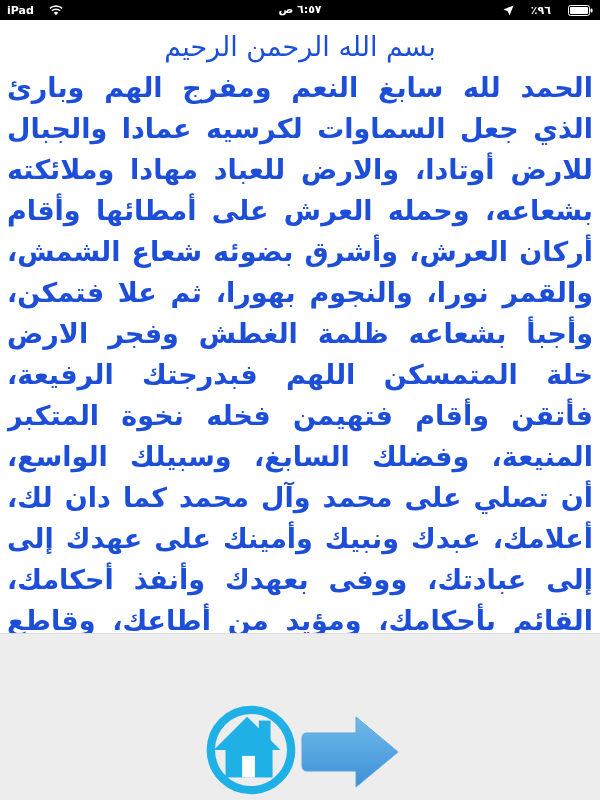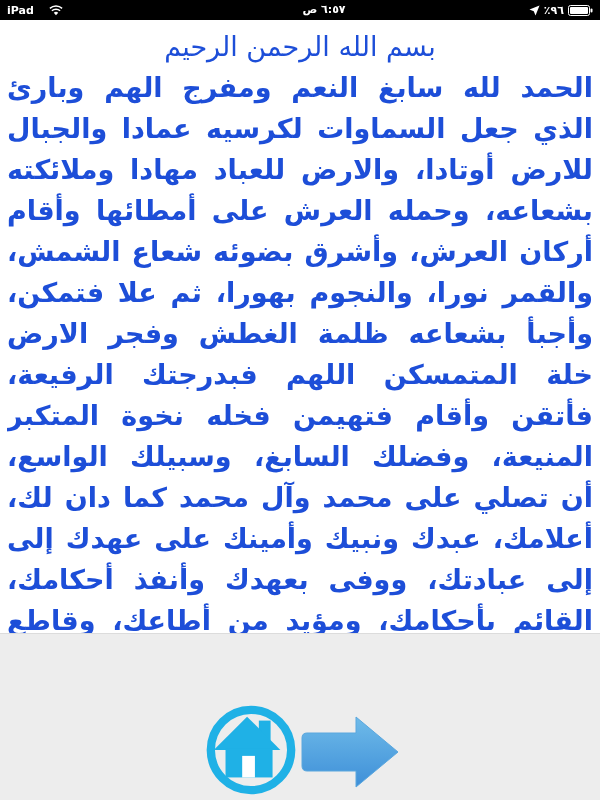--- a/index.html
+++ b/index.html
@@ -14,25 +14,25 @@
     background:#000000; color:#ffffff;
     font-size:11px; font-weight:600;
     display:flex; align-items:center;
     box-sizing:border-box; padding:0 7px;
     z-index:30;
   }
   .sb-left { display:flex; align-items:center; gap:15px; }
   .sb-time {
     position:absolute; left:50%; top:0; height:20px; line-height:20px;
     transform:translateX(-50%);
-    direction:rtl; font-weight:600;margin-left:24px;
+    direction:rtl; font-weight:600;
   }
   .sb-right {
     position:absolute; right:7px; top:0; height:20px;
-    display:flex; align-items:center; gap:4px; direction:ltr;
+    display:flex; align-items:center; gap:17px; direction:ltr;
   }
   .sb-icon { display:inline-flex; align-items:center; }
   
   .text-area {
     position:absolute; top:26px; left:0; right:0;
     padding:0 7px;
     direction:rtl;
     color:#1d4ed8;
     font-size:27px; line-height:41px;
     z-index:1;

